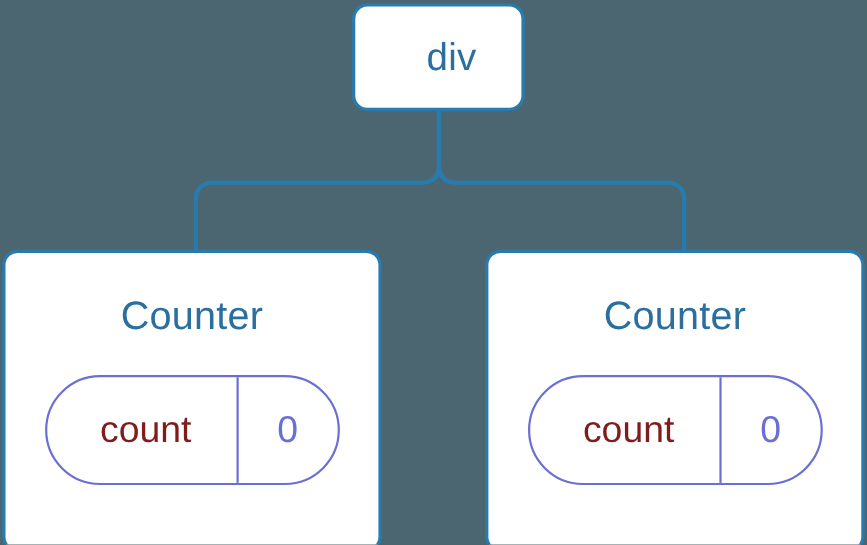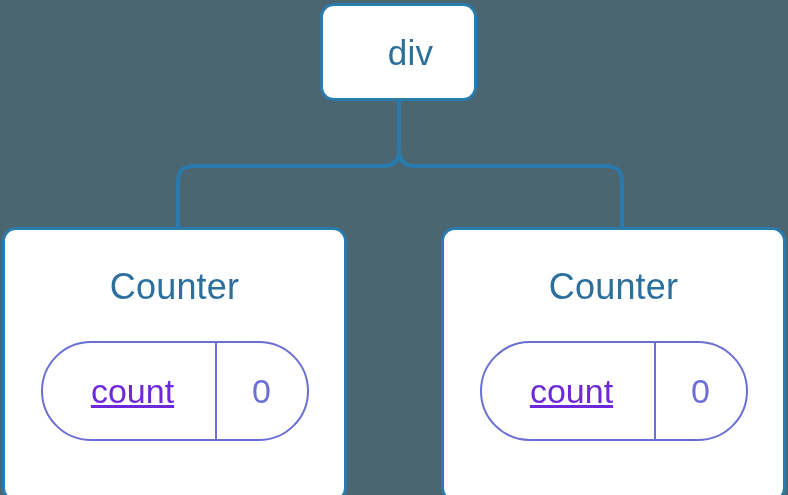--- a/index.html
+++ b/index.html
@@ -88,26 +88,25 @@
     display: flex;
     align-items: stretch;
     background: #ffffff;
   }
   .state-key {
     flex: 0 0 174px;
     display: flex;
     align-items: center;
     justify-content: center;
     border-right: 2px solid #6b6fd4;
-    color: #6d28d9;
+    color: #7f1d1d;
     font-size: 34px;
     line-height: 1;
     padding-left: 8px;
     box-sizing: border-box;
-    text-decoration: underline;
   }
   .state-value {
     flex: 1 1 auto;
     display: flex;
     align-items: center;
     justify-content: center;
     color: #6b6fd4;
     font-size: 34px;
     line-height: 1;
   }

